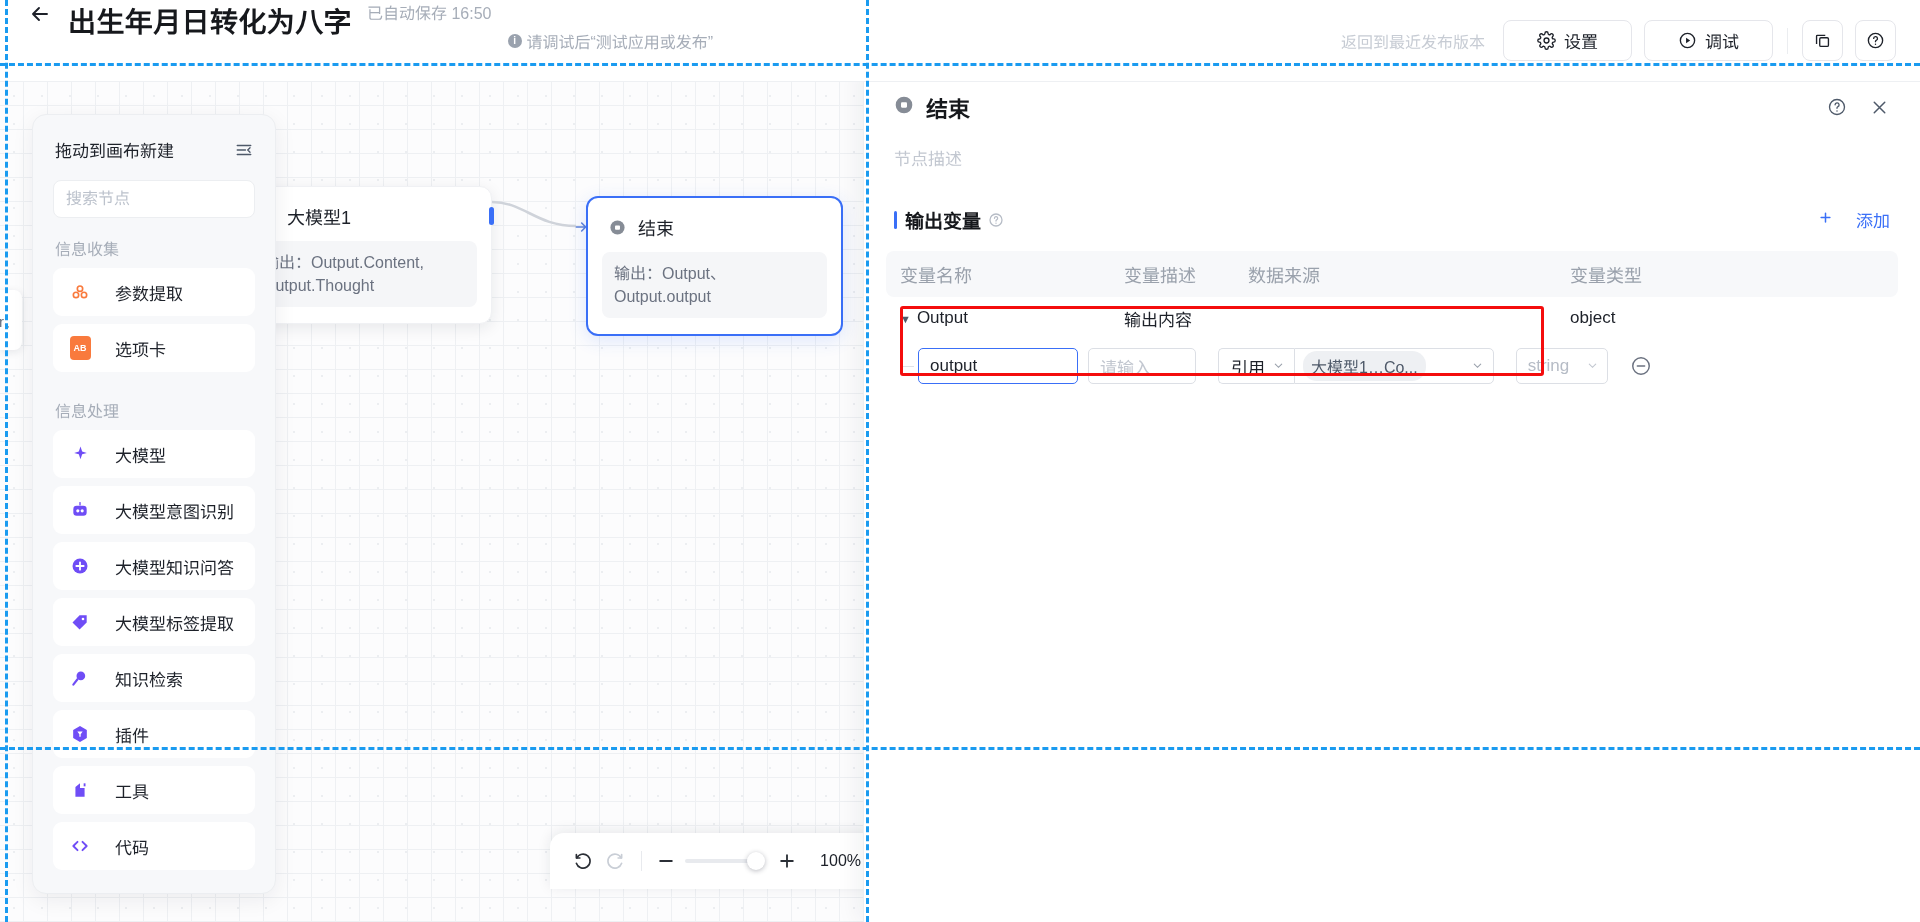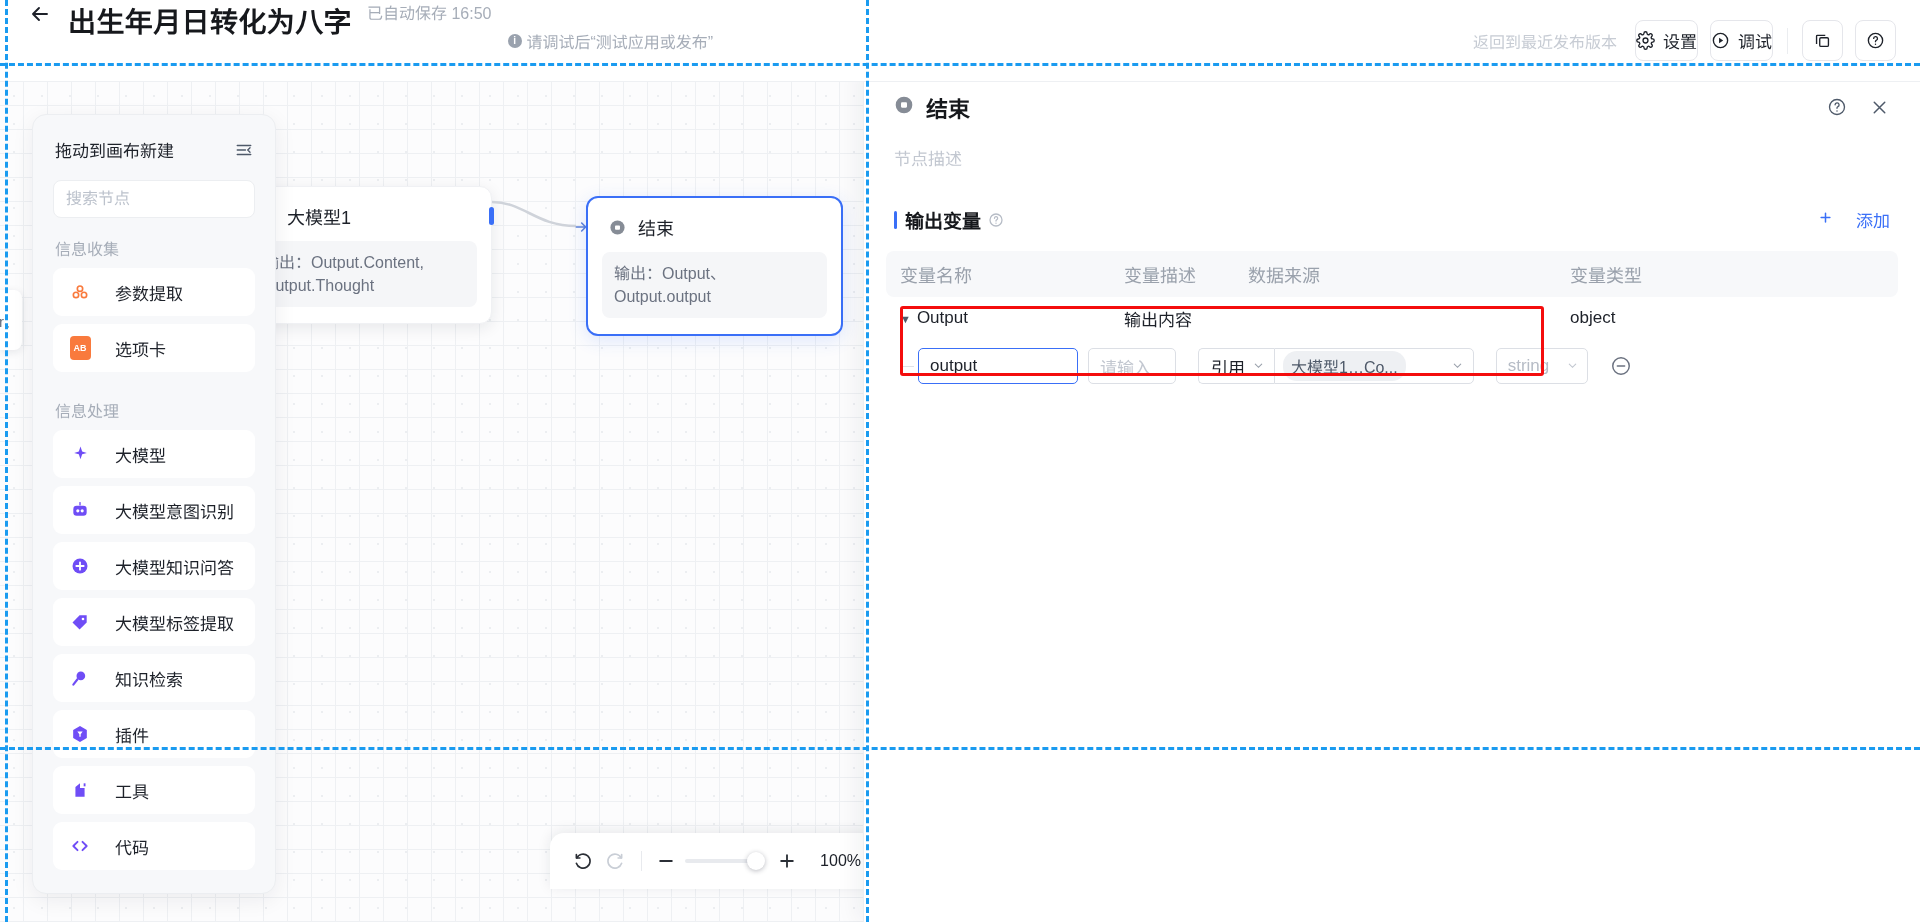--- a/index.html
+++ b/index.html
@@ -34,21 +34,21 @@
   }
   .tip-text { font-size: 16px; color: #a6adb8; white-space: nowrap; }
 
   .header-right {
     margin-left: auto; margin-right: 24px; display: flex; align-items: center; gap: 12px;
   }
   .revert-text { font-size: 16px; color: #c7ccd4; margin-right: 6px; white-space: nowrap; }
   .hbtn {
     height: 41px; border: 1px solid #e5e6eb; border-radius: 8px;
     background: #fff; display: flex; align-items: center; gap: 8px;
-    padding: 0 0; font-size: 17px; color: #1d2129; cursor: pointer;
+    padding: 0 33px; font-size: 17px; color: #1d2129; cursor: pointer;
   }
   .hbtn.icon-only { padding: 0; width: 41px; justify-content: center; }
   .hdivider { width: 1px; height: 26px; background: #ebedf0; margin: 0 2px; }
   .svgicon { display: block; }
 
   
   .canvas {
     position: absolute; top: 82px; left: 0; width: 1920px; height: 840px;
     background-color: #fcfcfd;
     background-image:
@@ -538,21 +538,21 @@
         </span>
         <span class="c2">输出内容</span>
         <span class="c3"></span>
         <span class="c4">object</span>
         <span class="c5"></span>
       </div>
 
       <div class="vt-subrow">
         <span class="tree-line"></span>
         <span class="inp focused" style="width:160px; margin-left:4px;">output</span>
-        <span class="inp ph" style="width:88px; margin-left:10px;">请输入</span>
+        <span class="inp ph" style="width:108px; margin-left:10px;">请输入</span>
         <span class="ref-group" style="margin-left:22px;">
           <span class="ref-left">
             <span>引用</span>
             <span class="chev">
               <svg width="11" height="11" viewBox="0 0 24 24" fill="none" stroke="#9aa1ac" stroke-width="2.4" stroke-linecap="round">
                   <path d="M5 9l7 7 7-7"></path>
                 </svg>
             </span>
           </span>
           <span class="ref-right">

